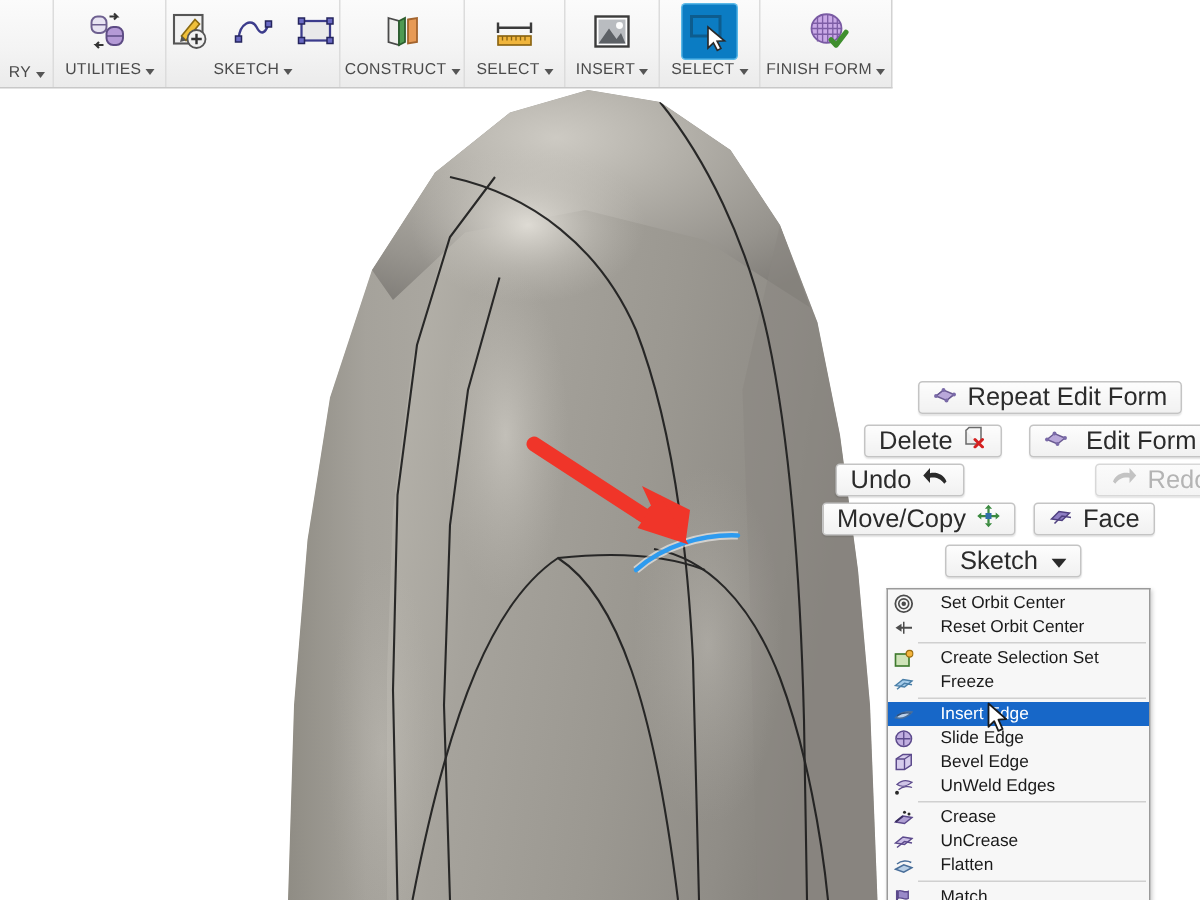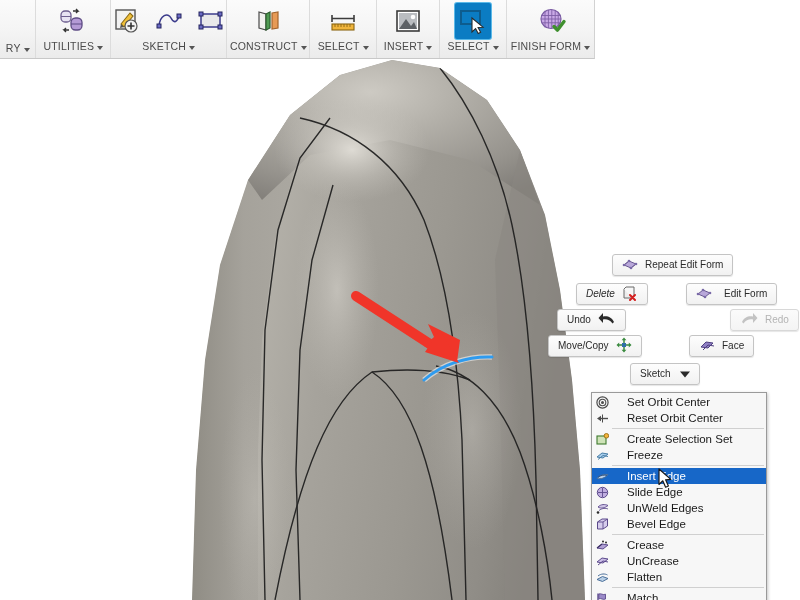--- a/index.html
+++ b/index.html
@@ -44,21 +44,21 @@
   .icon-btn{width:36px;height:36px;display:flex;align-items:center;justify-content:center;border-radius:2px;}
   .icon-btn.sel{background:#0b7cc3;box-shadow:0 0 0 1px #5bb9e8;}
 
   
   .mm-btn{
     position:absolute;
     display:flex;align-items:center;gap:7px;
     height:22px;padding:0 9px;
     background:linear-gradient(to bottom,#fdfdfd,#f1f1f1);
     border:1px solid #c4c4c4;border-radius:3px;
-    font-size:10px;color:#2b2b2b;white-space:nowrap;
+    font-size:17px;color:#2b2b2b;white-space:nowrap;
     box-shadow:0 1px 1px rgba(0,0,0,.10);
     box-sizing:border-box;
   }
   .mm-btn.disabled{color:#b4b4b4;border-color:#d8d8d8;background:linear-gradient(to bottom,#fbfbfb,#f4f4f4);}
   .mm-btn .lbl{line-height:20px;}
 
   
   #ctx-menu{
     position:absolute;left:591px;top:392px;width:176px;
     background:#f7f7f7;
@@ -330,21 +330,21 @@
       <path d="M2,8 l5,-4 M9,11 l5,-4" stroke="#6a5a92" stroke-width="0.8"></path>
       <circle cx="2" cy="8" r="1.3" fill="#7a6aa8"></circle>
         <circle cx="7" cy="4" r="1.3" fill="#7a6aa8"></circle>
       <circle cx="14" cy="7" r="1.3" fill="#7a6aa8"></circle>
         <circle cx="9" cy="11" r="1.3" fill="#7a6aa8"></circle>
     </svg>
   </span>
   <span class="lbl">Repeat Edit Form</span>
 </div>
 
-<div class="mm-btn" style="left:576px;top:283px;font-style:italic;">
+<div class="mm-btn" style="left:576px;top:283px;">
   <span class="lbl">Delete</span>
   <span>
     <svg width="16" height="15" viewBox="0 0 16 15">
       <path d="M2,3 h8 v9 h-8 Z" fill="#ededed" stroke="#6a6a6a" stroke-width="1"></path>
       <path d="M2,3 l2,-2 h8 v9 l-2,2" fill="#f7f7f7" stroke="#6a6a6a" stroke-width="1"></path>
       <path d="M8,9 l5,5 M13,9 l-5,5" stroke="#d42020" stroke-width="2" stroke-linecap="round"></path>
     </svg>
   </span>
 </div>
 
@@ -473,36 +473,36 @@
         <ellipse cx="6.5" cy="6.5" rx="5.2" ry="5.2" fill="#c0aee0" stroke="#5c4a8c" stroke-width="1"></ellipse>
         <path d="M2,6.5 h9 M6.5,2 v9" stroke="#5c4a8c" stroke-width="0.9"></path>
       </svg>
     </span>
     <span>Slide Edge</span>
   </div>
 
   <div class="ctx-item">
     <span class="ctx-ico">
       <svg width="13" height="13" viewBox="0 0 13 13">
+        <path d="M1.5,11 V4 L6,1 h5.5 v7 L7,11 Z" fill="#d6ccec" stroke="#5c4a8c" stroke-width="1"></path>
+        <path d="M1.5,4 H7 v7 M7,4 L11.5,1" fill="none" stroke="#5c4a8c" stroke-width="0.9"></path>
+      </svg>
+    </span>
+    <span>Bevel Edge</span>
+  </div>
+
+  <div class="ctx-item">
+    <span class="ctx-ico">
+      <svg width="13" height="13" viewBox="0 0 13 13">
         <path d="M2,5 C5,2 9,2 12,3.5 C9,6 5,7 2,5 Z" fill="#cfc4e6" stroke="#5c4a8c" stroke-width="0.9"></path>
         <path d="M3,8.5 C6,6 10,6 12,7" fill="none" stroke="#5c4a8c" stroke-width="0.9"></path>
         <circle cx="2" cy="10.5" r="1.3" fill="#2a2a2a"></circle>
       </svg>
     </span>
     <span>UnWeld Edges</span>
-  </div>
-
-  <div class="ctx-item">
-    <span class="ctx-ico">
-      <svg width="13" height="13" viewBox="0 0 13 13">
-        <path d="M1.5,11 V4 L6,1 h5.5 v7 L7,11 Z" fill="#d6ccec" stroke="#5c4a8c" stroke-width="1"></path>
-        <path d="M1.5,4 H7 v7 M7,4 L11.5,1" fill="none" stroke="#5c4a8c" stroke-width="0.9"></path>
-      </svg>
-    </span>
-    <span>Bevel Edge</span>
   </div>
 
   <div class="ctx-sep"></div>
 
   <div class="ctx-item">
     <span class="ctx-ico">
       <svg width="13" height="13" viewBox="0 0 13 13">
         <path d="M1,9 l5,-4 l6,1 l-5,4 Z" fill="#b0a0d4" stroke="#5c4a8c" stroke-width="1"></path>
         <path d="M1,9 l5,-4" stroke="#3b2f63" stroke-width="1.3"></path>
         <circle cx="7" cy="2.5" r="1" fill="#2a2a2a"></circle>

